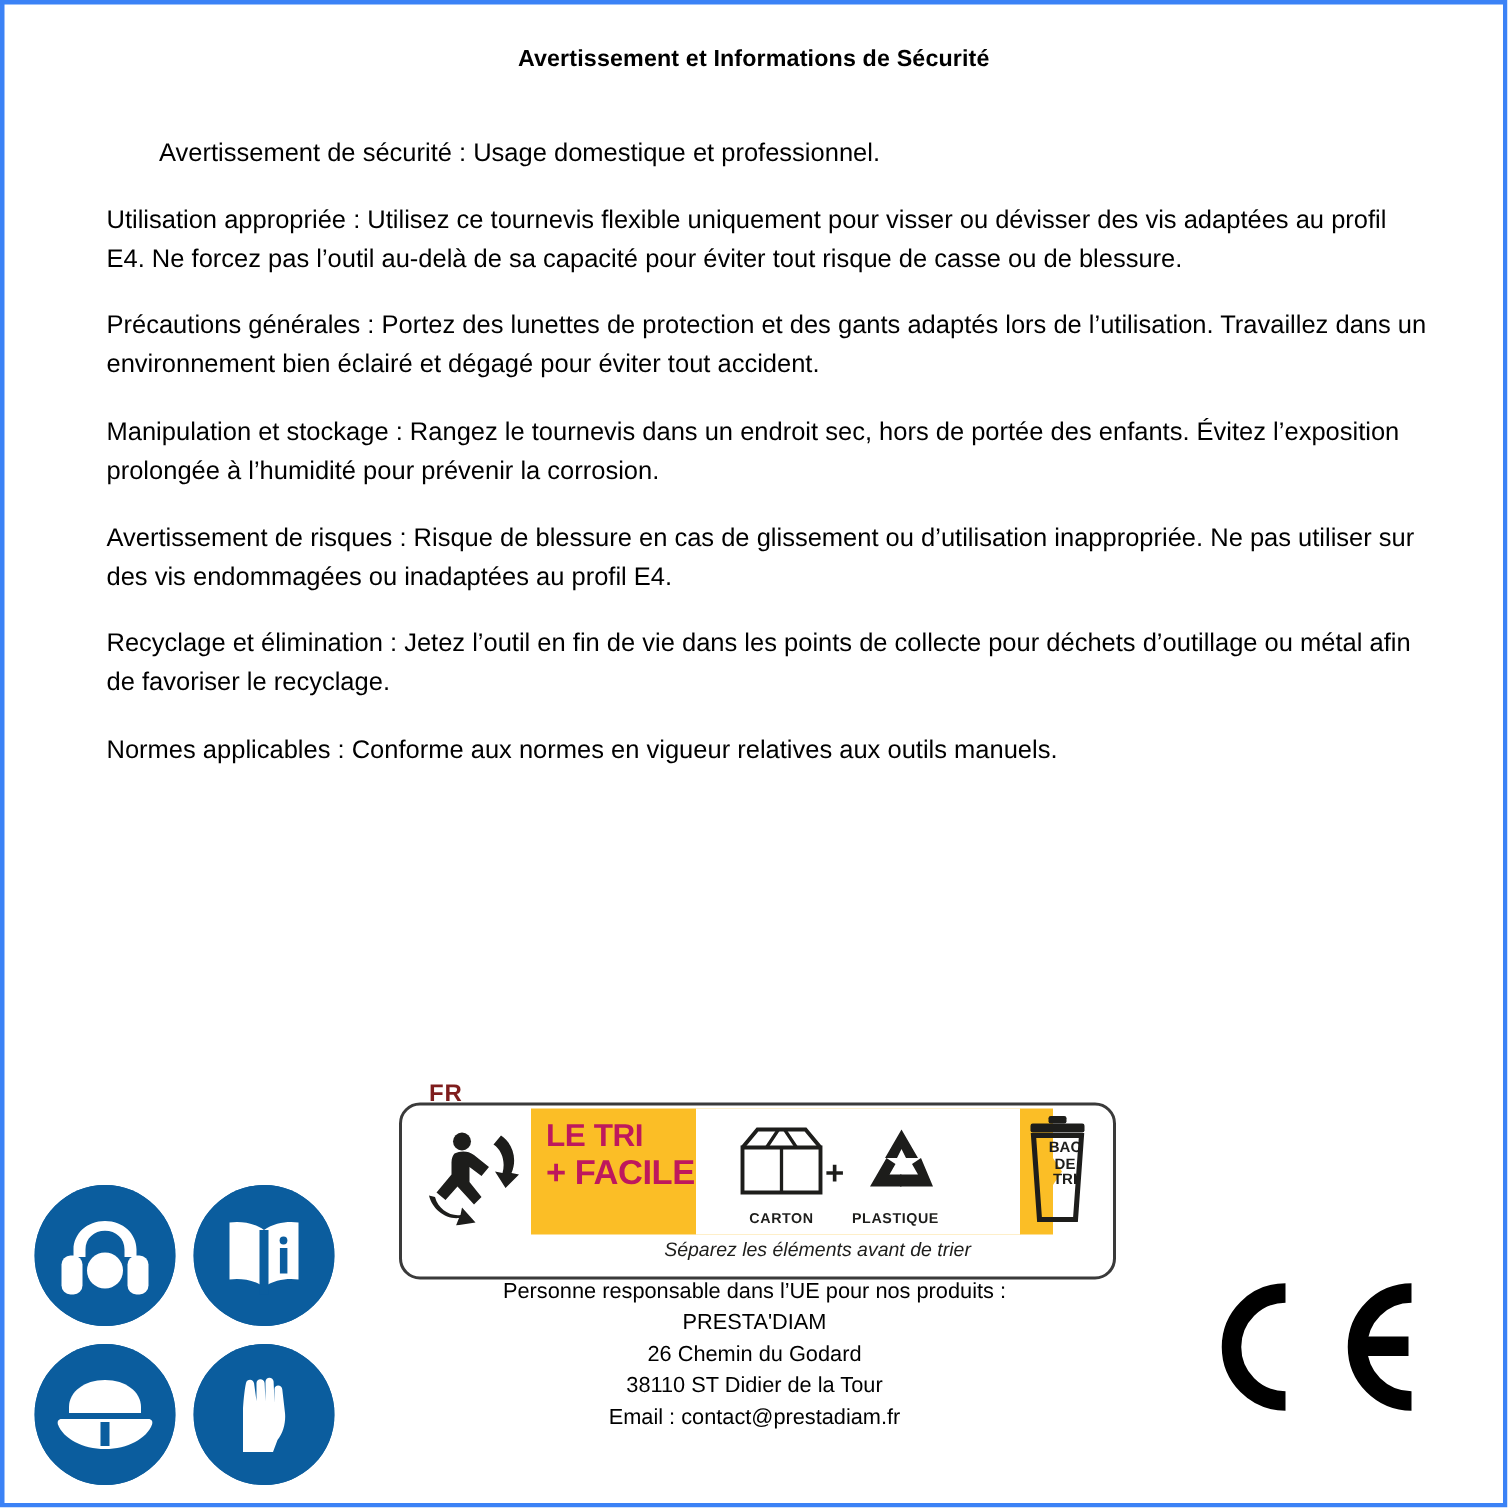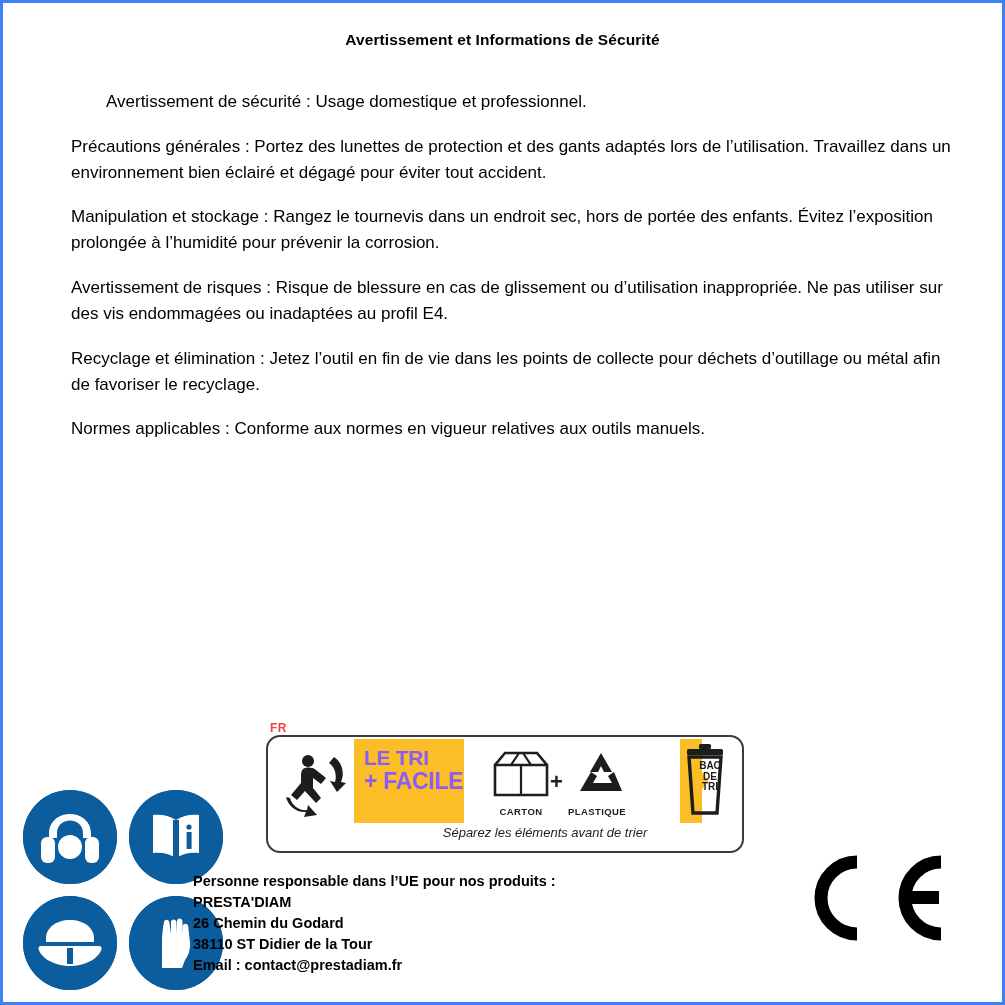--- a/index.html
+++ b/index.html
@@ -70,25 +70,25 @@
   
   .tri-label {
     position: absolute;
     left: 263px;
     top: 718px;
     width: 478px;
     height: 132px;
   }
   .tri-fr {
     position: absolute;
-    left: 4px;
+    left: 20px;
     top: 0px;
-    font-size: 12px;
-    font-weight: bold;
-    color: #ef4444;
+    font-size: 16px;
+    font-weight: bold;
+    color: #7f1d1d;
     letter-spacing: 0.5px;
   }
   .tri-box {
     position: absolute;
     left: 0;
     top: 14px;
     width: 478px;
     height: 118px;
     border: 2px solid #3a3a3a;
     border-radius: 14px;
@@ -127,21 +127,21 @@
     left: 8px;
     top: 8px;
     width: 76px;
     height: 72px;
   }
   .tri-text {
     position: absolute;
     left: 96px;
     top: 10px;
     width: 100px;
-    color: #8b5cf6;
+    color: #be185d;
     font-weight: bold;
     font-size: 21px;
     line-height: 1.05;
     letter-spacing: -0.3px;
   }
   .tri-text .l2 { font-size: 23px; }
   .carton-wrap {
     position: absolute;
     left: 216px;
     top: 8px;
@@ -196,25 +196,25 @@
     text-align: center;
     font-size: 13px;
     font-style: italic;
     color: #1d1d1b;
   }
 
   
   .contact {
     position: absolute;
     left: 190px;
-    top: 868px;
+    top: 848px;
     width: 620px;
-    text-align: left;
+    text-align: center;
     font-size: 14.5px;
-    font-weight: bold;
+    font-weight: normal;
     line-height: 1.45;
   }
   .contact .line { display: block; }
 
   
   .ce-mark {
     position: absolute;
     left: 798px;
     top: 845px;
     width: 150px;
@@ -223,20 +223,21 @@
 </style>
 </head>
 <body>
 
 <div class="page">
 
   <div class="doc-title">Avertissement et Informations de Sécurité</div>
 
   <div class="body-text">
     <p class="para">Avertissement de sécurité : Usage domestique et professionnel.</p>
+    <p class="para">Utilisation appropriée : Utilisez ce tournevis flexible uniquement pour visser ou dévisser des vis adaptées au profil E4. Ne forcez pas l’outil au-delà de sa capacité pour éviter tout risque de casse ou de blessure.</p>
     <p class="para">Précautions générales : Portez des lunettes de protection et des gants adaptés lors de l’utilisation. Travaillez dans un environnement bien éclairé et dégagé pour éviter tout accident.</p>
     <p class="para">Manipulation et stockage : Rangez le tournevis dans un endroit sec, hors de portée des enfants. Évitez l’exposition prolongée à l’humidité pour prévenir la corrosion.</p>
     <p class="para">Avertissement de risques : Risque de blessure en cas de glissement ou d’utilisation inappropriée. Ne pas utiliser sur des vis endommagées ou inadaptées au profil E4.</p>
     <p class="para">Recyclage et élimination : Jetez l’outil en fin de vie dans les points de collecte pour déchets d’outillage ou métal afin de favoriser le recyclage.</p>
     <p class="para">Normes applicables : Conforme aux normes en vigueur relatives aux outils manuels.</p>
   </div>
 
   <div class="picto-block">
 
     <div class="picto p1">

